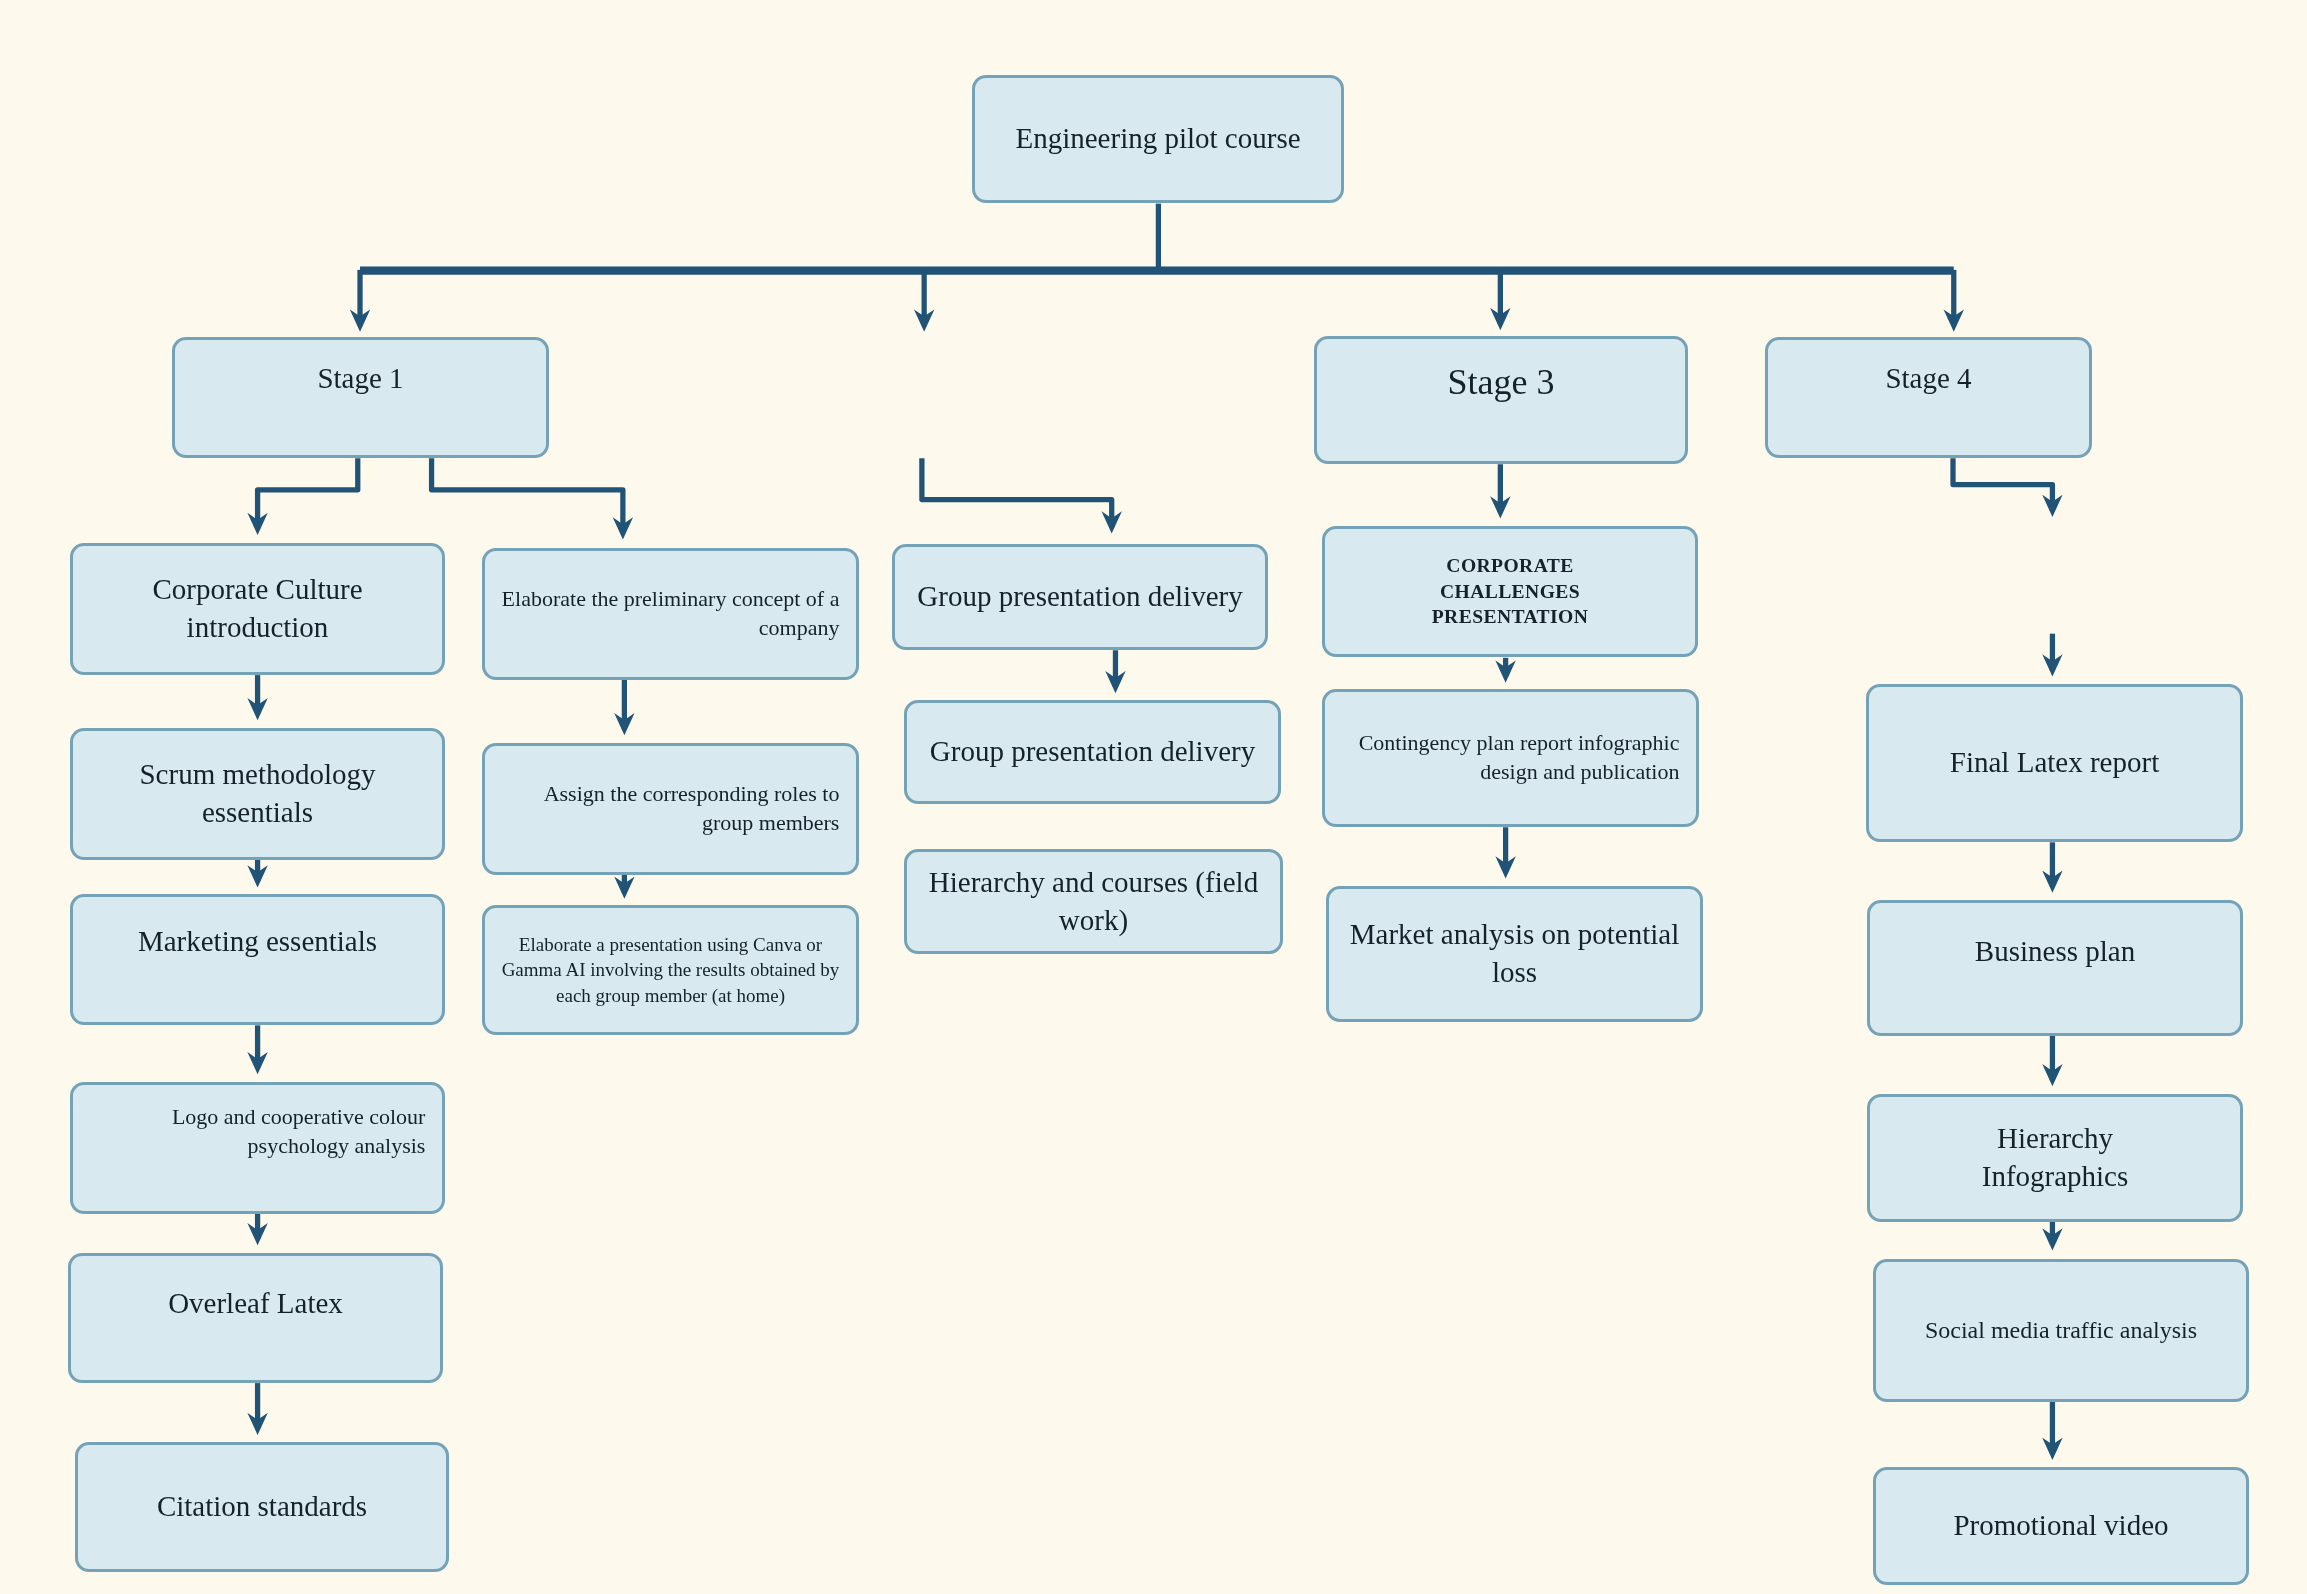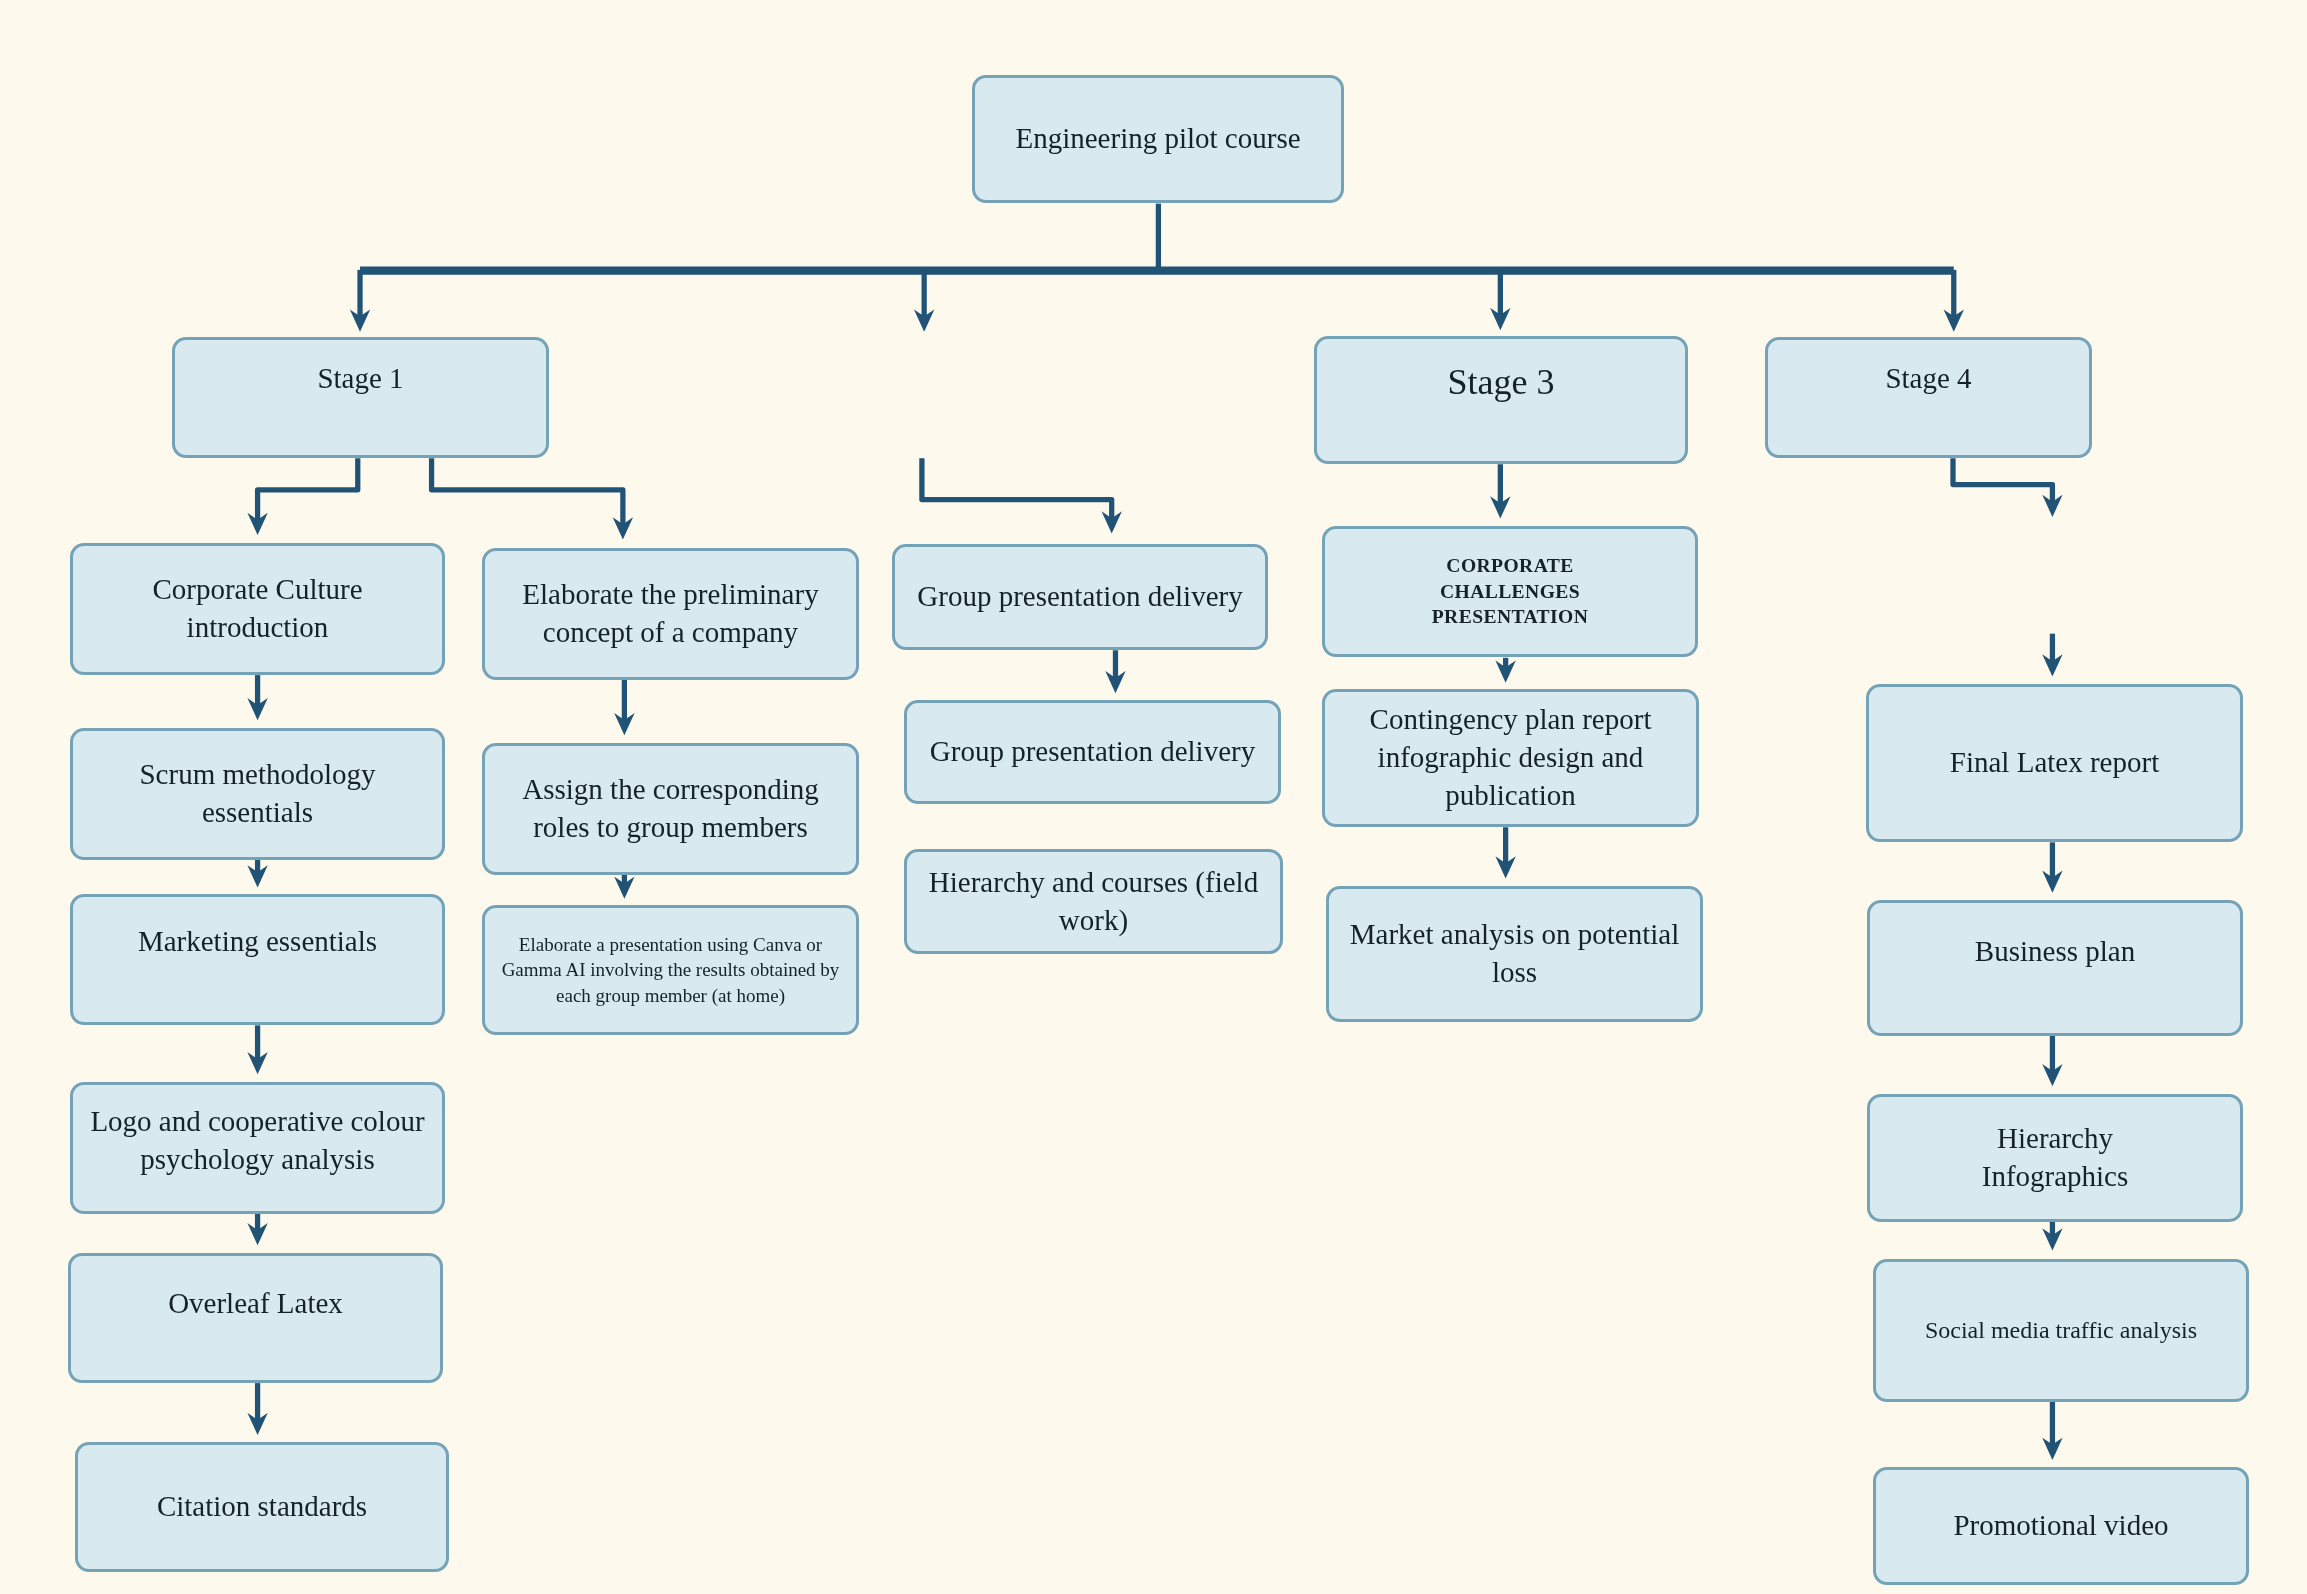--- a/index.html
+++ b/index.html
@@ -10,21 +10,21 @@
   svg.wires { position:absolute; left:0; top:0; z-index:0; }
   .node {
     position:absolute; z-index:1; box-sizing:border-box;
     background:#d8e9f0; border:3.8px solid #74a2b7; border-radius:14px;
     display:flex; align-items:center; justify-content:center;
     text-align:center; font-size:29px; line-height:1.3; padding:4.5px 16.6px;
   }
   .node.top { align-items:flex-start; padding-top:19.6px; }
   .fs46 { font-size:36px; }
   .fs42 { font-size:24px; }
-  .fs30 { font-size:29px; }
+  .fs30 { font-size:22px;text-align:right; }
   .fs25 { font-size:19px; line-height:1.35; }
   .caps { font-size:19.6px; font-weight:bold; letter-spacing:0.4px; padding-left:90px; padding-right:90px; }
   .narrow { padding-left:83px; padding-right:83px; }
 </style>
 </head>
 <body>
 
 <div class="canvas">
 
   <svg class="wires" width="2307" height="1595" viewBox="0 0 3063 2117">

